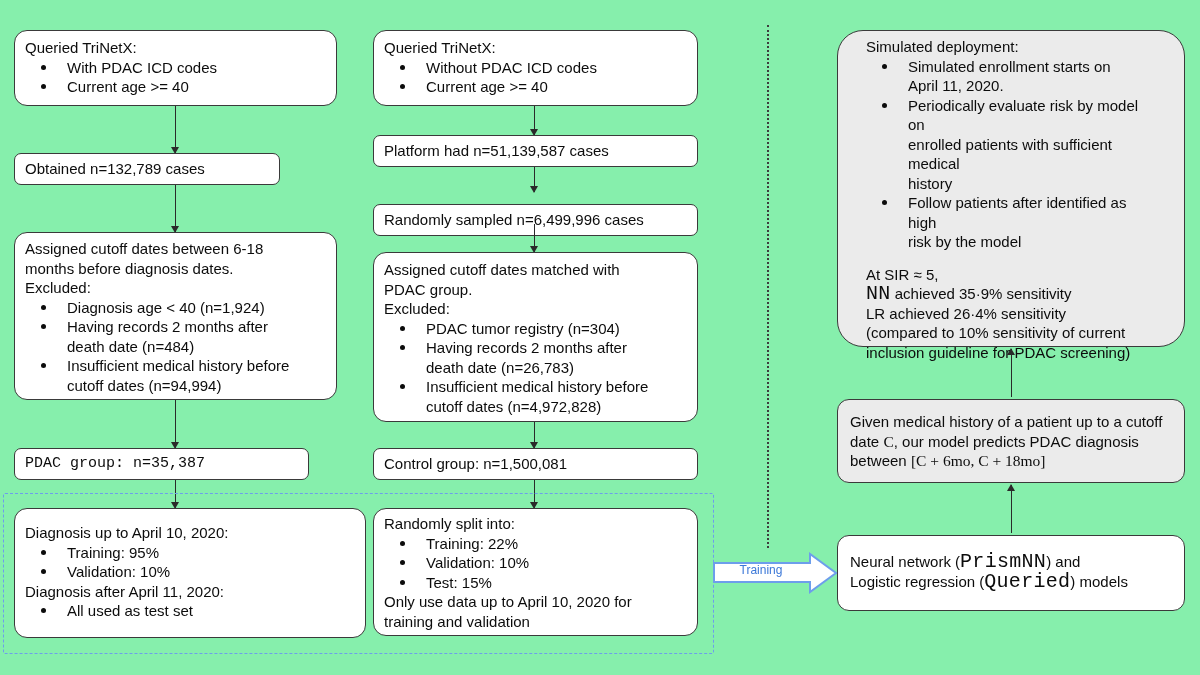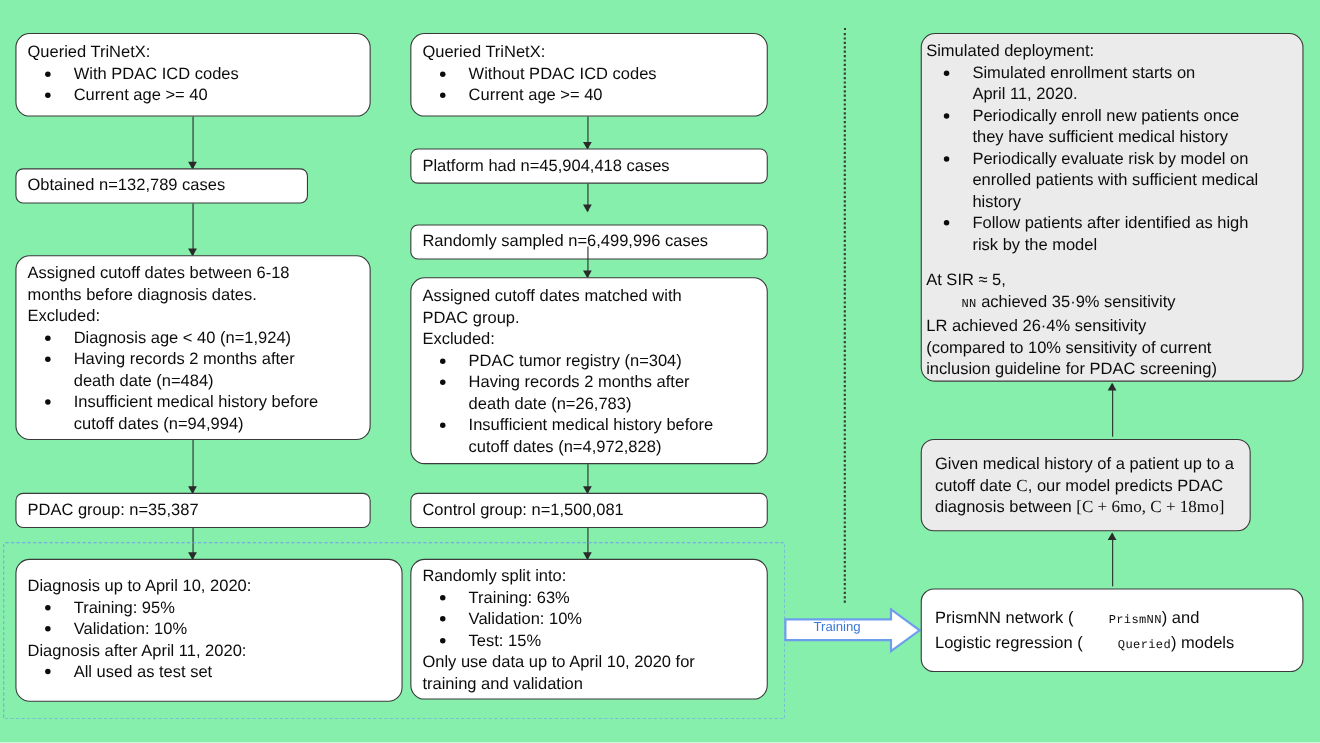--- a/index.html
+++ b/index.html
@@ -28,21 +28,21 @@
     border-left:4px solid transparent; border-right:4px solid transparent;
     border-top:7px solid #2a2a2a;
   }
   .va.up::before {
     content:""; position:absolute; top:-1px; left:-4.6px; width:0; height:0;
     border-left:4px solid transparent; border-right:4px solid transparent;
     border-bottom:7px solid #2a2a2a;
   }
   .dashed-rect { position:absolute; border:1.6px dashed #6d9eeb; border-radius:2px; }
   .dotted-divider { position:absolute; width:0; border-left:2.6px dotted #3d3d3d; }
-  .mono { font-family:"Liberation Mono", monospace; font-size:11px; letter-spacing:0.3px;margin-left:32px; }
+  .mono { font-family:"Liberation Mono", monospace; font-size:20px; letter-spacing:0.3px; }
   .serif { font-family:"Liberation Serif", serif; font-size:15.5px; }
   .training-label {
     position:absolute; color:#3c78d8; font-size:12px; text-align:center;
   }
   .gap-top { margin-top:13px; }
 </style>
 </head>
 <body>
 
 <div id="canvas">
@@ -68,21 +68,21 @@
     <ul class="bl">
       <li>Diagnosis age &lt; 40 (n=1,924)</li>
       <li>Having records 2 months after
 death date (n=484)</li>
       <li>Insufficient medical history before
 cutoff dates (n=94,994)</li>
     </ul>
   </div>
   <div class="va down" style="left:175px; top:400px; height:48px;"></div>
 
-  <div class="box sm" style="left:14px; top:448px; width:323px;">
+  <div class="box sm" style="left:14px; top:448px; width:295px;font-family:Liberation Mono, monospace;">
     <span>PDAC group: n=35,387</span>
   </div>
   <div class="va down" style="left:175px; top:480px; height:28px;"></div>
 
   <div class="box" style="left:14px; top:508px; width:352px; height:130px; padding-top:14px;">
     <div>Diagnosis up to April 10, 2020:</div>
     <ul class="bl">
       <li>Training: 95%</li>
       <li>Validation: 10%</li>
     </ul>
@@ -95,21 +95,21 @@
   <div class="box" style="left:373px; top:30px; width:325px; height:76px;">
     <div>Queried TriNetX:</div>
     <ul class="bl">
       <li>Without PDAC ICD codes</li>
       <li>Current age &gt;= 40</li>
     </ul>
   </div>
   <div class="va down" style="left:534px; top:106px; height:29px;"></div>
 
   <div class="box sm" style="left:373px; top:135px; width:325px;">
-    <span>Platform had n=45,904,418 cases</span>
+    <span>Platform had n=51,139,587 cases</span>
   </div>
   <div class="va down" style="left:534px; top:167px; height:25px;"></div>
 
   <div class="box sm" style="left:373px; top:192px; width:325px;margin-top:12px;">
     <span>Randomly sampled n=6,499,996 cases</span>
   </div>
   <div class="va down" style="left:534px; top:224px; height:28px;"></div>
 
   <div class="box" style="left:373px; top:252px; width:325px; height:170px; padding-top:7px;">
     <div class="pre">Assigned cutoff dates matched with
@@ -126,65 +126,63 @@
   <div class="va down" style="left:534px; top:422px; height:26px;"></div>
 
   <div class="box sm" style="left:373px; top:448px; width:325px;">
     <span>Control group: n=1,500,081</span>
   </div>
   <div class="va down" style="left:534px; top:480px; height:28px;"></div>
 
   <div class="box" style="left:373px; top:508px; width:325px; height:128px; padding-top:5px;">
     <div>Randomly split into:</div>
     <ul class="bl">
-      <li>Training: 63%</li>
+      <li>Training: 22%</li>
       <li>Validation: 10%</li>
       <li>Test: 15%</li>
     </ul>
     <div class="pre">Only use data up to April 10, 2020 for
 training and validation</div>
   </div>
 
   <div class="dashed-rect" style="left:3px; top:493px; width:709px; height:159px;"></div>
 
   <div class="dotted-divider" style="left:767px; top:25px; height:523px;"></div>
 
   <div style="position:absolute; left:712px; top:552px; width:128px; height:42px;">
     <svg width="128" height="42">
       <polygon points="2,11 98,11 98,2 124,21 98,40 98,30 2,30" fill="#ffffff" stroke="#6d9eeb" stroke-width="2" stroke-linejoin="miter"></polygon>
     </svg>
   </div>
   <div class="training-label" style="left:712px; top:563px; width:98px;">Training</div>
 
-  <div class="box gray" style="left:837px; top:30px; width:348px; height:317px; padding:6px 4px;">
+  <div class="box gray" style="left:837px; top:30px; width:348px; height:317px; padding:6px 28px;border-radius:26px;">
     <div>Simulated deployment:</div>
     <ul class="bl">
       <li>Simulated enrollment starts on
 April 11, 2020.</li>
-      <li>Periodically enroll new patients once
-they have sufficient medical history</li>
       <li>Periodically evaluate risk by model on
 enrolled patients with sufficient medical
 history</li>
       <li>Follow patients after identified as high
 risk by the model</li>
     </ul>
     <div class="gap-top">At SIR ≈ 5,</div>
     <div><span class="mono">NN</span><span> achieved 35·9% sensitivity</span></div>
     <div>LR achieved 26·4% sensitivity</div>
     <div class="pre">(compared to 10% sensitivity of current
 inclusion guideline for PDAC screening)</div>
   </div>
 
   <div class="va up" style="left:1011px; top:349px; height:48px;"></div>
 
-  <div class="box gray" style="left:837px; top:399px; width:300px; height:84px; padding:12px 12px; border-radius:12px;">
+  <div class="box gray" style="left:837px; top:399px; width:348px; height:84px; padding:12px 12px; border-radius:12px;">
     <span>Given medical history of a patient up to a cutoff date </span><span class="serif">C</span><span>, our model predicts PDAC diagnosis between </span><span class="serif">[C + 6mo, C + 18mo]</span>
   </div>
 
   <div class="va up" style="left:1011px; top:485px; height:48px;"></div>
 
   <div class="box" style="left:837px; top:535px; width:348px; height:76px; padding:16px 12px; border-radius:12px;">
-    <div><span>PrismNN network (</span><span class="mono">PrismNN</span><span>) and</span></div>
+    <div><span>Neural network (</span><span class="mono">PrismNN</span><span>) and</span></div>
     <div><span>Logistic regression (</span><span class="mono">Queried</span><span>) models</span></div>
   </div>
 
 </div>
 
 </body></html>

